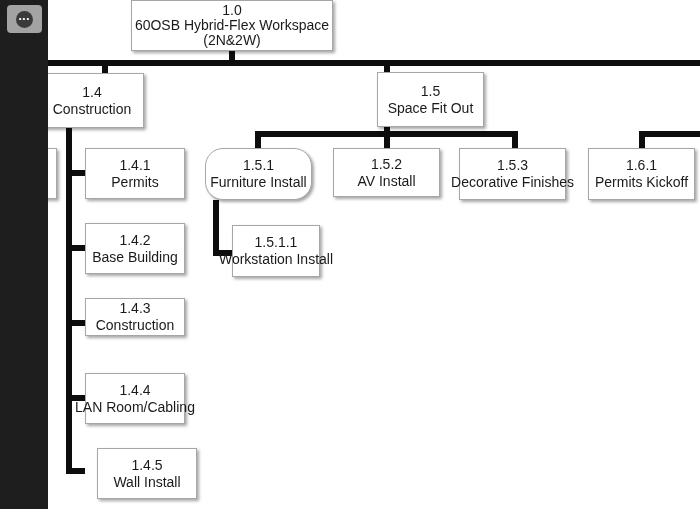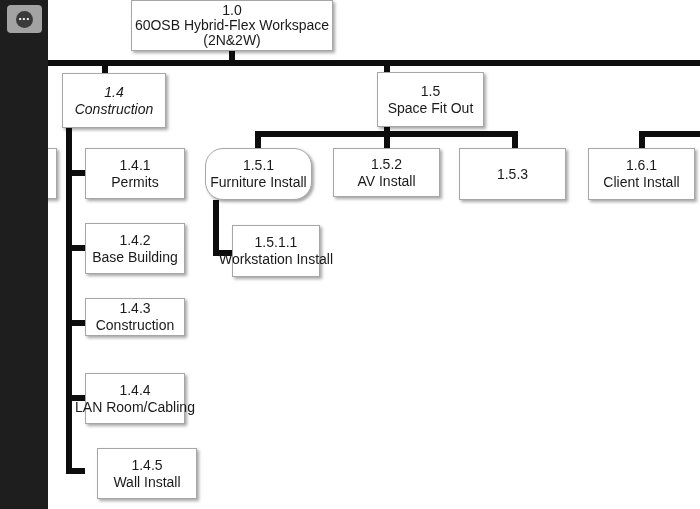--- a/index.html
+++ b/index.html
@@ -67,21 +67,21 @@
 
   <div class="conn" style="left:213px;top:200px;width:6px;height:56px;"></div>
   <div class="conn" style="left:213px;top:250px;width:20px;height:6px;"></div>
 
   <div class="node root" style="left:131px;top:0px;width:202px;height:51px;">
     <span class="num">1.0</span>
     <span class="lbl">60OSB Hybrid-Flex Workspace</span>
     <span class="lbl">(2N&amp;2W)</span>
   </div>
 
-  <div class="node" style="left:62px;top:73px;width:104px;height:55px;font-style:italic;">
+  <div class="node" style="left:40px;top:73px;width:104px;height:55px;">
     <span class="num">1.4</span>
     <span class="lbl">Construction</span>
   </div>
 
   <div class="node" style="left:333px;top:72px;width:107px;height:55px;margin-left:44px;">
     <span class="num">1.5</span>
     <span class="lbl">Space Fit Out</span>
   </div>
 
   <div class="node" style="left:85px;top:148px;width:100px;height:51px;">
@@ -114,25 +114,26 @@
     <span class="lbl">Furniture Install</span>
   </div>
 
   <div class="node" style="left:333px;top:148px;width:107px;height:49px;">
     <span class="num">1.5.2</span>
     <span class="lbl">AV Install</span>
   </div>
 
   <div class="node" style="left:459px;top:148px;width:107px;height:52px;">
     <span class="num">1.5.3</span>
+    <span class="lbl">Decorative Finishes</span>
   </div>
 
   <div class="node" style="left:588px;top:148px;width:107px;height:52px;">
     <span class="num">1.6.1</span>
-    <span class="lbl">Client Install</span>
+    <span class="lbl">Permits Kickoff</span>
   </div>
 
   <div class="node" style="left:232px;top:225px;width:88px;height:52px;">
     <span class="num">1.5.1.1</span>
     <span class="lbl">Workstation Install</span>
   </div>
 
 </div>
 
 </body></html>

